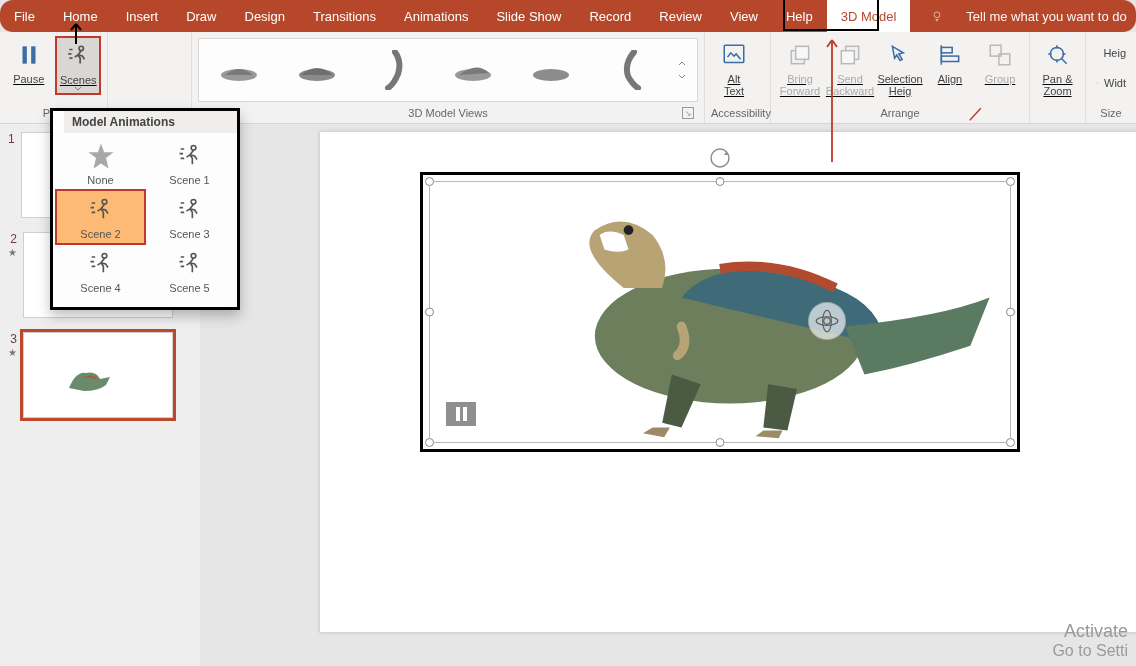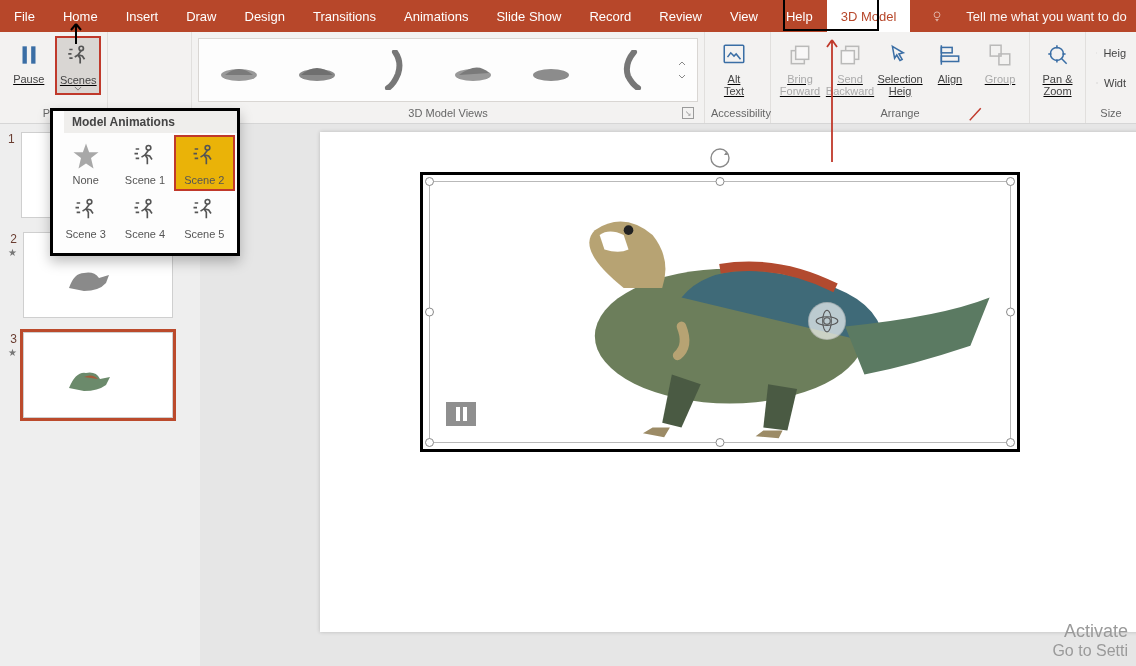--- a/index.html
+++ b/index.html
@@ -1,19 +1,19 @@
 <!DOCTYPE html>
 <html><head>
 <meta charset="utf-8">
 <style>
   * { box-sizing: border-box; margin: 0; padding: 0; font-family: "Segoe UI", Arial, sans-serif; }
   body { background: #e6e6e6; width: 1136px; height: 666px; overflow: hidden; position: relative; }
 
   
-  .tabstrip { background: #b7472a; height: 32px; display: flex; align-items: center; color: #fff; font-size: 13px; position: relative; }
+  .tabstrip { background: #b7472a; height: 32px; display: flex; align-items: center; color: #fff; font-size: 13px; position: relative; border-radius: 13px; }
   .tabstrip .tab { padding: 0 14px; height: 32px; display: flex; align-items: center; cursor: pointer; }
   .tabstrip .tab.active { background: #fff; color: #b7472a; }
   .tabstrip .tellme { display: flex; align-items: center; gap: 22px; margin-left: 20px; color: #fff; opacity: .95; font-size: 13px; }
   .tabstrip .tellme svg { width: 14px; height: 14px; }
   .tab-highlight { position: absolute; border: 2.5px solid #000; pointer-events: none; }
 
   
   .ribbon { background: #f3f2f1; height: 92px; display: flex; border-bottom: 1px solid #d6d6d6; position: relative; }
   .ribbon-group { display: flex; flex-direction: column; justify-content: space-between; border-right: 1px solid #e1dfdd; padding: 4px 6px 2px 6px; }
   .ribbon-group .row { display: flex; align-items: flex-start; gap: 4px; }
@@ -50,23 +50,23 @@
   .h-ml{left:-5px;top:50%;transform:translateY(-50%)}.h-mr{right:-5px;top:50%;transform:translateY(-50%)}
 
   .rot3d { position: absolute; width: 38px; height: 38px; border-radius: 50%; background: rgba(255,255,255,.65); border: 1px solid rgba(0,0,0,.15); display:flex;align-items:center;justify-content:center; left: 378px; top: 120px; }
   .toprot { position: absolute; left: calc(100px + 300px - 12px); top: 14px; }
   .pausebadge { position: absolute; left: 16px; bottom: 16px; width: 30px; height: 24px; background: #8f8f8f; display:flex;align-items:center;justify-content:center; gap:3px; }
   .pausebadge span { width:4px; height:14px; background:#fff; }
 
   
   .scenes-pop { position: absolute; left: 50px; top: 108px; width: 190px; background: #fdfdfd; border: 3px solid #000; box-shadow: 0 6px 12px rgba(0,0,0,.25); z-index: 50; padding-bottom: 6px; }
   .scenes-pop .hdr { background: #efeeec; font-size: 12px; font-weight: 600; color: #444; padding: 4px 8px; margin-left: 11px; }
-  .scenes-grid { display: grid; grid-template-columns: repeat(3,1fr); gap: 2px; padding: 4px; }
+  .scenes-grid { display: grid; grid-template-columns: repeat(2,1fr); gap: 2px; padding: 4px; }
   .scene-cell { display:flex; flex-direction:column; align-items:center; gap:2px; padding:2px; border:1px solid transparent; cursor:pointer; }
-  .scene-cell.sel { outline: 2.5px solid #c0392b; background:#eab308; }
+  .scene-cell.sel { outline: 2.5px solid #c0392b; background:#fdba74; }
   .scene-cell .ico { width:36px; height:32px; display:flex;align-items:center;justify-content:center; }
   .scene-cell .cap { font-size:11px; color:#555; }
 
   
   .anno-arrow { position:absolute; pointer-events:none; z-index:60; }
 
   .activate { position:absolute; right:8px; bottom:6px; text-align:right; color:#9a9a9a; }
   .activate .t1{ font-size:18px; } .activate .t2{ font-size:16px; }
 
   .red-slash { position:absolute; color:#c0392b; font-size:14px; font-weight:bold; }

